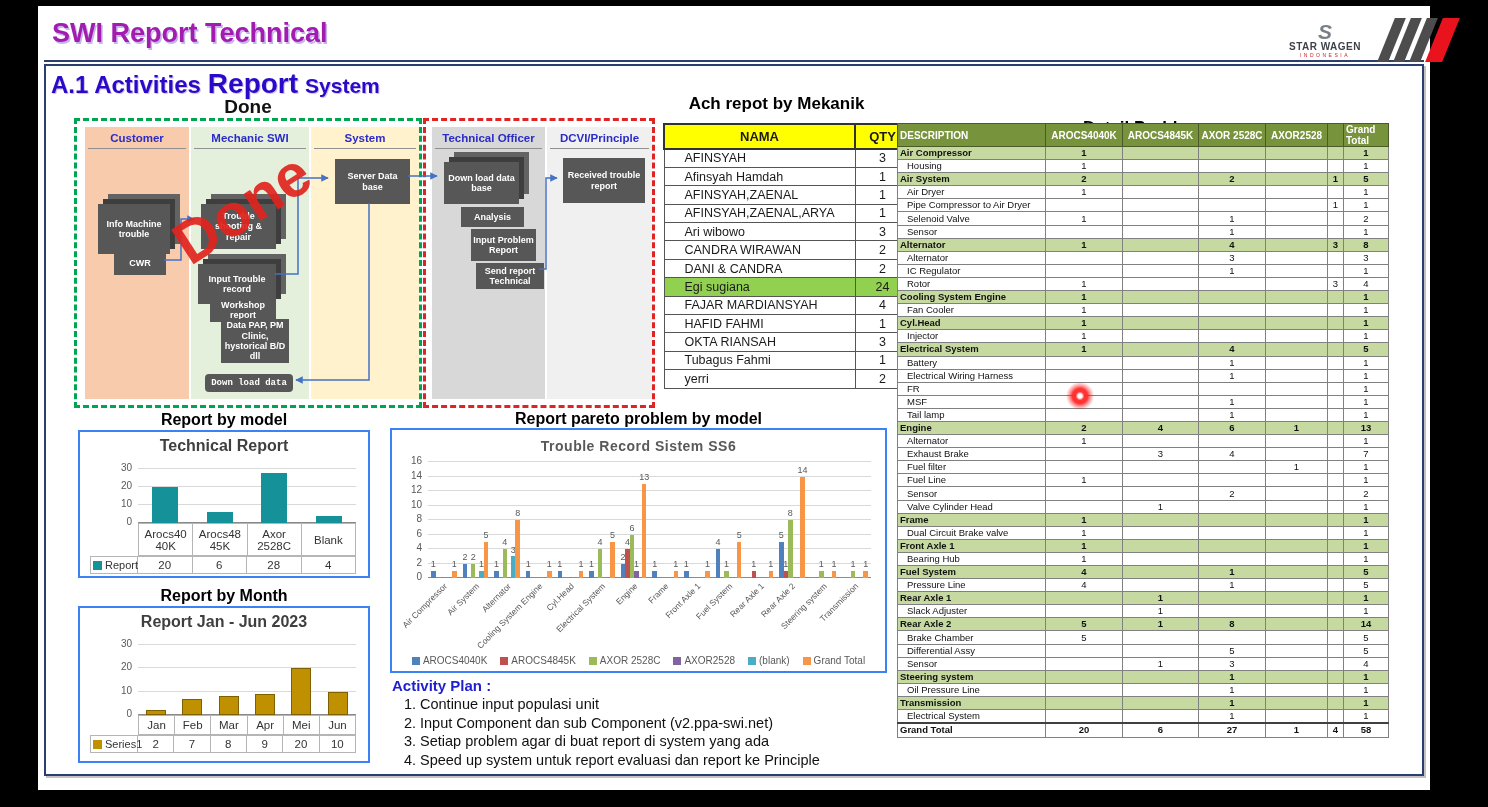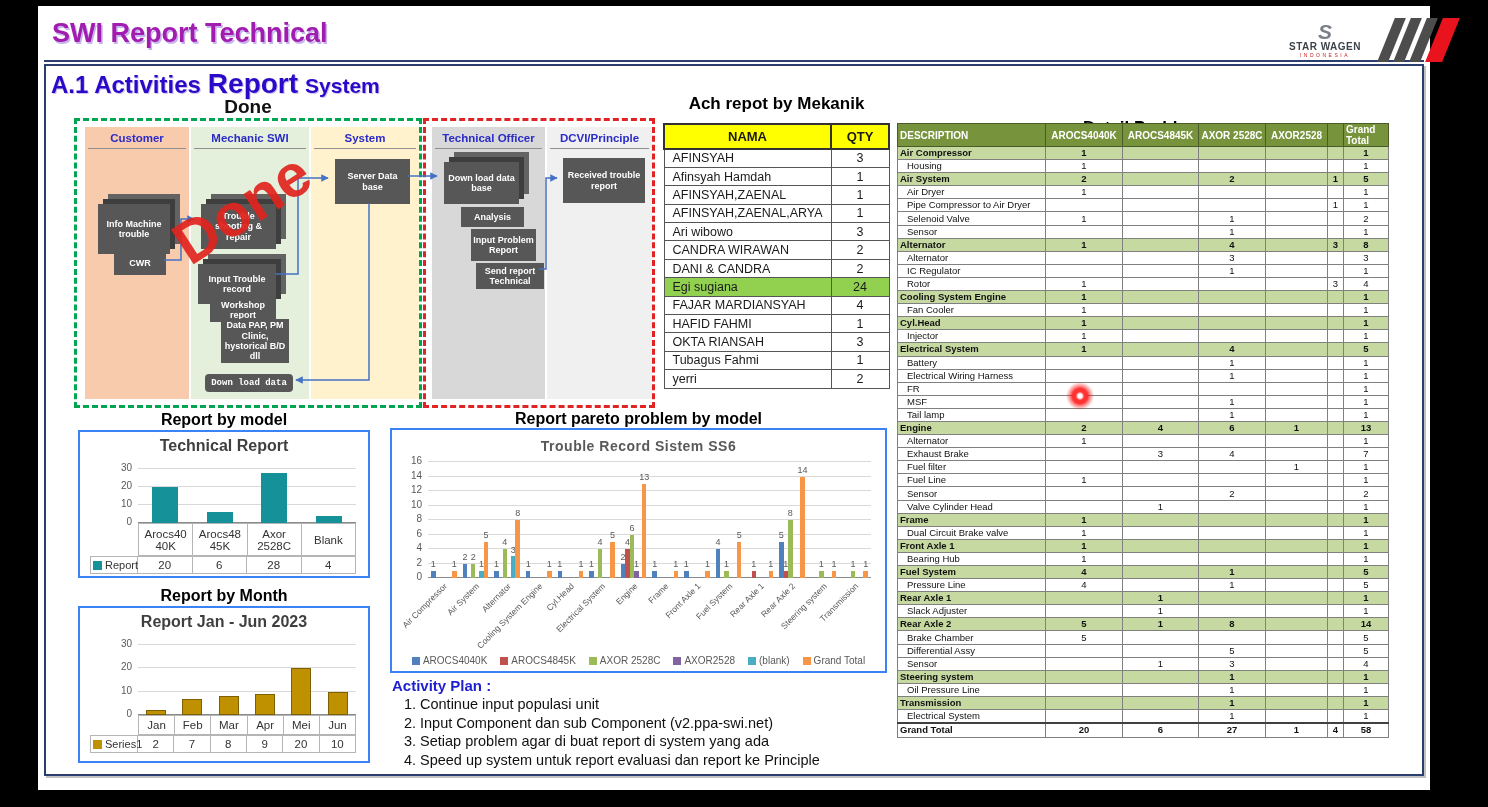--- a/index.html
+++ b/index.html
@@ -51,21 +51,21 @@
     transform:rotate(-33deg); font-size:60px; font-weight:bold; color:#E0251F; z-index:6; opacity:.92; }
   #fc-arrows { position:absolute; left:0; top:0; z-index:4; pointer-events:none; }
 
   
   #mechanic-title { position:absolute; left:625px; top:88px; width:227px; text-align:center;
     font-weight:bold; font-size:17px; color:#000; }
   #mechanic-table { position:absolute; left:625px; top:117px; width:227px; border-collapse:collapse;
     font-size:12.5px; color:#1a1a1a; background:#fff; }
   #mechanic-table th { background:#FFFF00; font-weight:bold; font-size:13px; height:25px;
     border:2px solid #333; text-align:center; }
-  #mechanic-table td { border:1px solid #555; height:18.4px; padding:0 8px; }
+  #mechanic-table td { border:1px solid #555; height:18.4px; padding:0 20px; }
   #mechanic-table td.qty { width:58px; text-align:center; }
   #mechanic-table tr.hl { background:#92D050; }
 
   
   #detail-title { position:absolute; left:859px; top:112px; width:491px; text-align:center;
     font-weight:bold; font-size:17px; color:#000; }
   #detail-table { position:absolute; left:859px; top:117px; width:491px; border-collapse:collapse;
     table-layout:fixed; background:#fff; }
   #detail-table th { background:#77933C; color:#fff; font-size:10px; height:16px;
     border:1px solid #4a5a28; padding:0 2px; text-align:left; }

